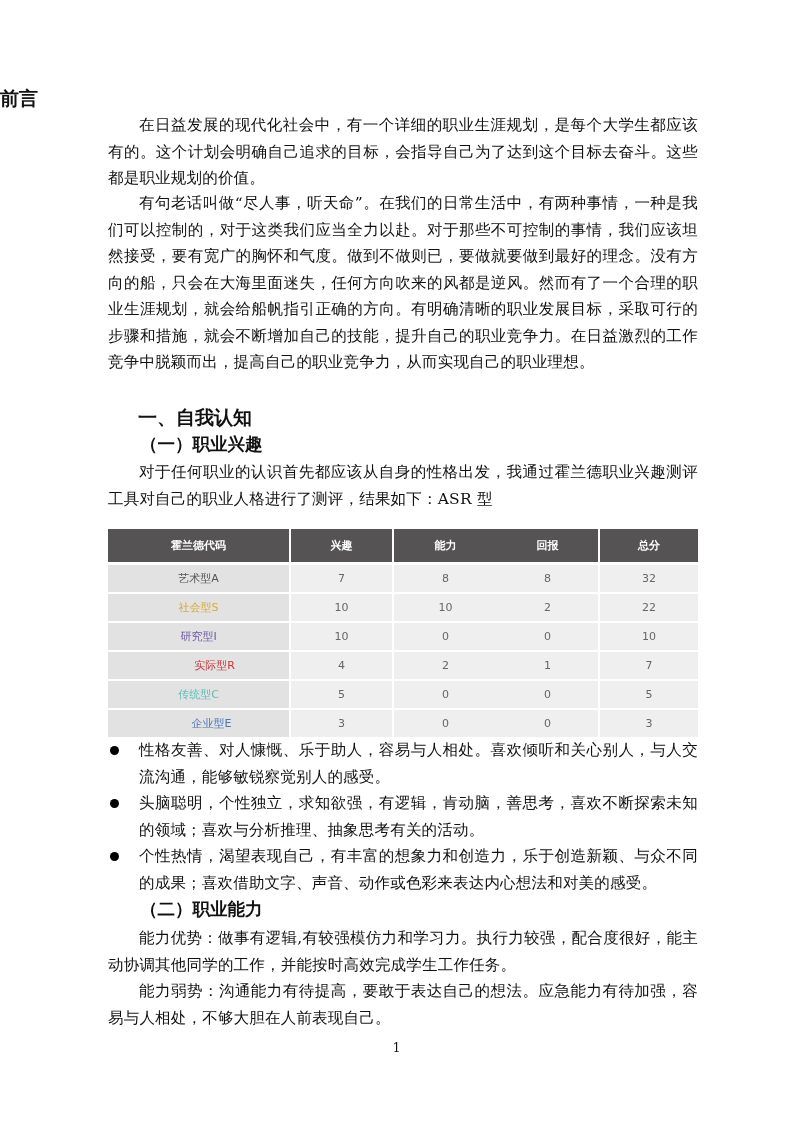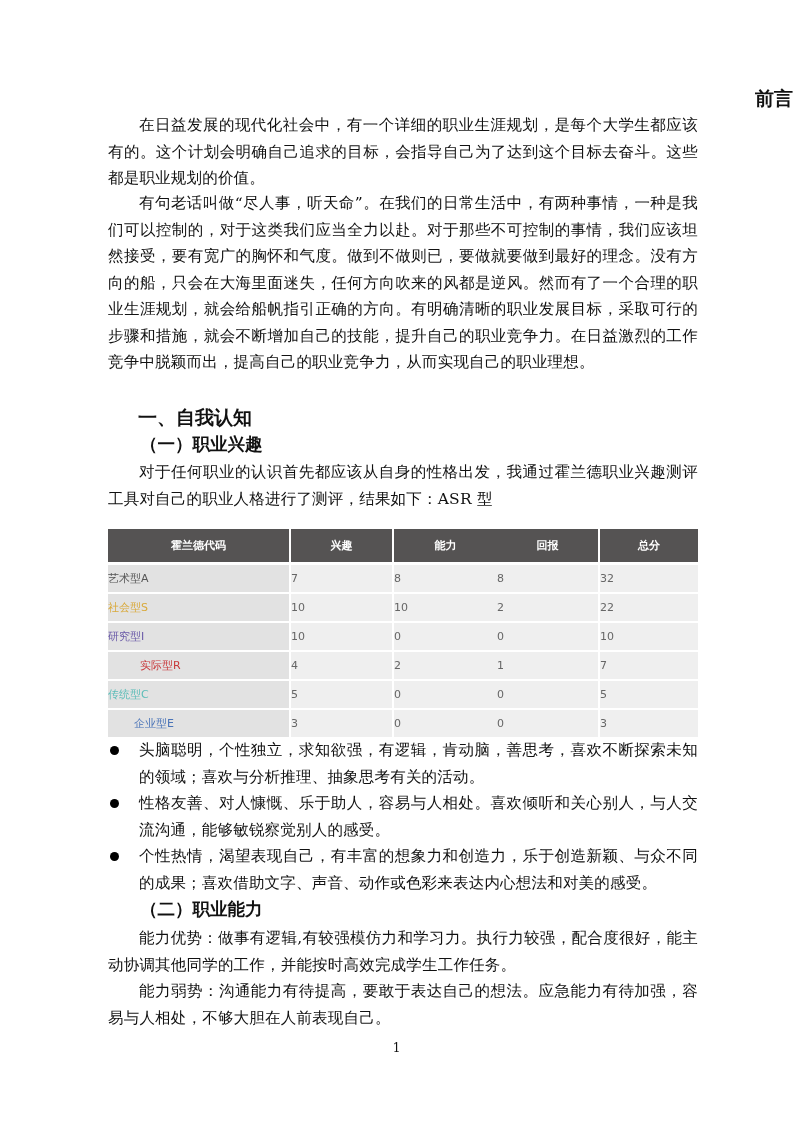--- a/index.html
+++ b/index.html
@@ -1,32 +1,32 @@
 <!DOCTYPE html>
 <html><head>
 <meta charset="utf-8">
 <style>
   html, body { margin: 0; padding: 0; background: #ffffff; }
   body { width: 793px; height: 1122px; position: relative; overflow: hidden;
          font-family: "DejaVu Serif", "Liberation Serif", serif; color: #111; }
   .page { position: absolute; left: 0; top: 0; width: 793px; height: 1122px; }
-  .title { position: absolute; top: 86px; left: 0; width: 793px; text-align: right;
+  .title { position: absolute; top: 86px; left: 0; width: 793px; text-align: left;
            font-family: "DejaVu Sans", "Liberation Sans", sans-serif; font-weight: bold; font-size: 19px; }
   .para { position: absolute; left: 108px; width: 590px; font-size: 15.5px; line-height: 26.5px;
           text-align: justify; text-indent: 31px; margin: 0; letter-spacing: 0.2px; }
   .h1 { position: absolute; left: 106px; top: 405px; font-family: "DejaVu Sans", "Liberation Sans", sans-serif;
         font-weight: bold; font-size: 19px; margin-left: 32px; }
   .h2 { position: absolute; left: 140px; font-family: "DejaVu Sans", "Liberation Sans", sans-serif;
         font-weight: bold; font-size: 17.5px; }
   table.holland { position: absolute; left: 108px; top: 529px; width: 590px; border-collapse: separate;
                   border-spacing: 0; font-family: "DejaVu Sans", "Liberation Sans", sans-serif; font-size: 11px; }
   table.holland th { background: #555353; color: #ffffff; font-weight: bold; height: 33px; padding: 0;
                      text-align: center; border-right: 2px solid #ffffff; border-bottom: 3px solid #ffffff; }
   table.holland th:last-child { border-right: none; }
-  table.holland td { height: 27px; padding: 0; text-align: left; color: #666; background: #efefef;
+  table.holland td { height: 27px; padding: 0; text-align: center; color: #666; background: #efefef;
                      border-right: 2px solid #ffffff; border-bottom: 2px solid #ffffff; margin-left: 20px; }
   table.holland td:last-child { border-right: none; }
   table.holland td.type { background: #e2e2e2; }
   table.holland td.nosep { border-right: none; }
   table.holland th.nosep { border-right: none; }
   ul.bullets { position: absolute; left: 108px; top: 737px; width: 590px; margin: 0; padding: 0; list-style: none;
                font-size: 15.5px; line-height: 26.5px; }
   ul.bullets li { position: relative; padding-left: 31px; text-align: justify; letter-spacing: 0.2px; }
   ul.bullets li .dot { position: absolute; left: 2px; top: 9px; width: 9px; height: 9px; border-radius: 50%; background: #000; }
   .pagenum { position: absolute; top: 1041px; left: 0; width: 793px; text-align: center; font-size: 12px; }
@@ -102,22 +102,22 @@
           <td class="type" style="color: rgb(74, 116, 184); padding-left: 26px;">企业型E</td>
           <td>3</td>
           <td class="nosep">0</td>
           <td>0</td>
           <td>3</td>
         </tr>
       </tbody>
   </table>
 
   <ul class="bullets">
+    <li><span class="dot"></span><span>性格友善、对人慷慨、乐于助人，容易与人相处。喜欢倾听和关心别人，与人交流沟通，能够敏锐察觉别人的感受。</span></li>
     <li><span class="dot"></span><span>头脑聪明，个性独立，求知欲强，有逻辑，肯动脑，善思考，喜欢不断探索未知的领域；喜欢与分析推理、抽象思考有关的活动。</span></li>
-    <li><span class="dot"></span><span>性格友善、对人慷慨、乐于助人，容易与人相处。喜欢倾听和关心别人，与人交流沟通，能够敏锐察觉别人的感受。</span></li>
     <li><span class="dot"></span><span>个性热情，渴望表现自己，有丰富的想象力和创造力，乐于创造新颖、与众不同的成果；喜欢借助文字、声音、动作或色彩来表达内心想法和对美的感受。</span></li>
   </ul>
 
   <div class="h2" style="top:897px">（二）职业能力</div>
 
   <p class="para" style="top:925px">能力优势：做事有逻辑,有较强模仿力和学习力。执行力较强，配合度很好，能主动协调其他同学的工作，并能按时高效完成学生工作任务。</p>
   <p class="para" style="top:978px">能力弱势：沟通能力有待提高，要敢于表达自己的想法。应急能力有待加强，容易与人相处，不够大胆在人前表现自己。</p>
 
   <div class="pagenum">1</div>
 </div>

